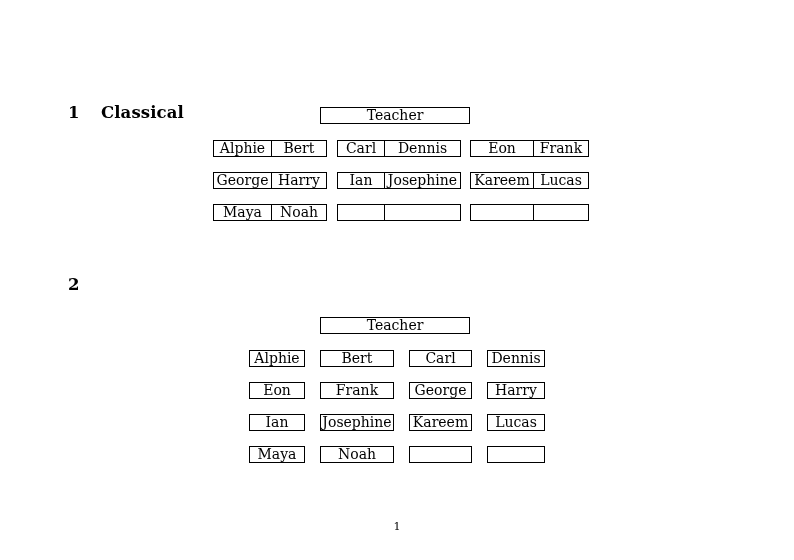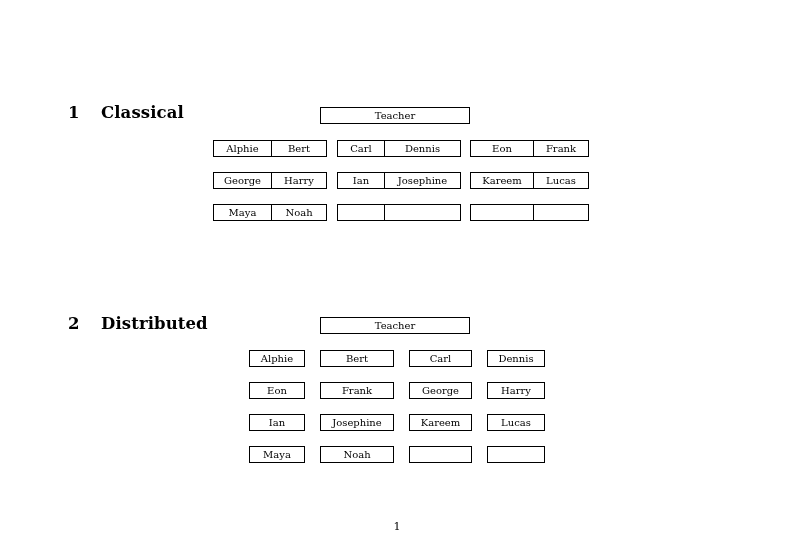--- a/index.html
+++ b/index.html
@@ -50,21 +50,21 @@
     border-collapse: collapse;
     table-layout: fixed;
     background: #ffffff;
   }
   .tbl td {
     border: 1px solid #000000;
     height: 15px;
     line-height: 15px;
     text-align: center;
     vertical-align: middle;
-    font-size: 10px;
+    font-size: 14px;
     font-family: "DejaVu Serif", "Liberation Serif", serif;
     padding: 0 1px;
     background: #ffffff;
     white-space: nowrap;
     overflow: hidden;
   }
 
   
   .teacher-tbl { left: 320px; width: 150px; }
   #teacher-classical   { top: 107px; }
@@ -188,21 +188,20 @@
     <tbody>
         <tr>
       <td style="width:60px"></td>
       <td style="width:52px"></td>
     </tr>
   </tbody>
     </table>
 
   <div class="section-heading" id="heading-distributed">
     <span class="sec-num">2</span>
-    <span class="sec-title">Distributed</span>
   </div>
 
   <table class="tbl teacher-tbl" id="teacher-distributed">
     <tbody>
         <tr>
       <td>Teacher</td>
     </tr>
   </tbody>
     </table>
 

